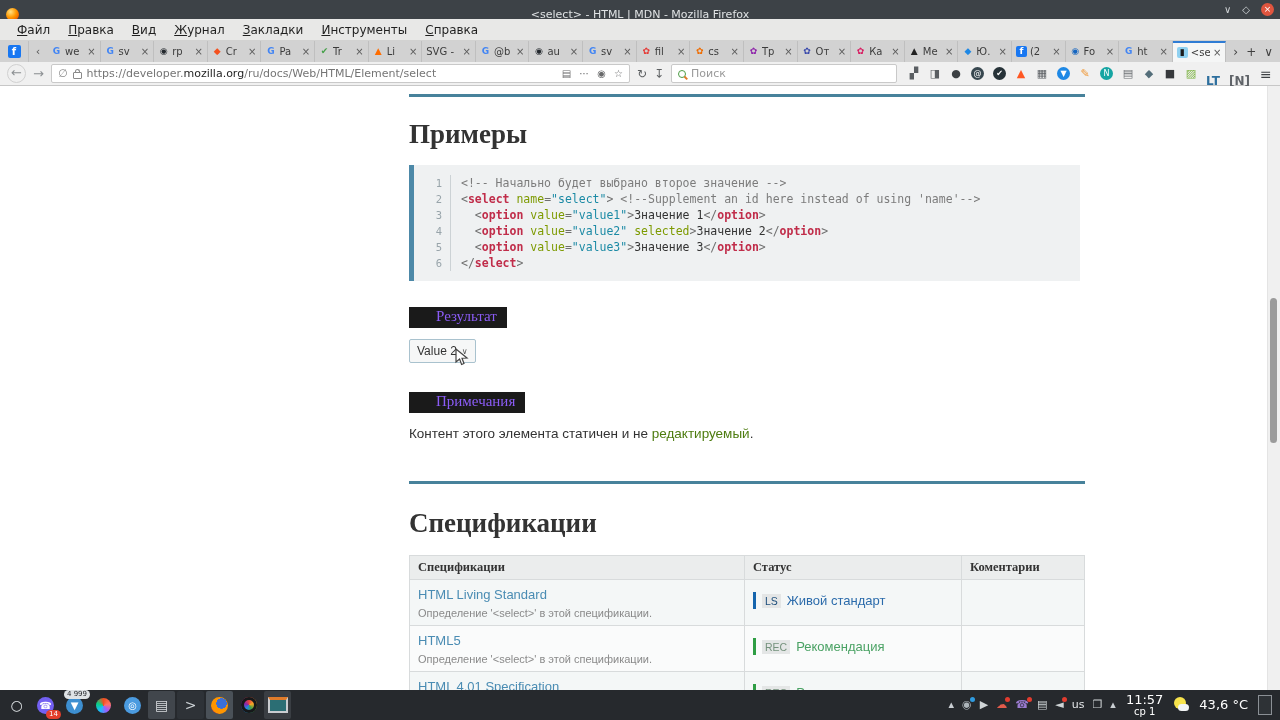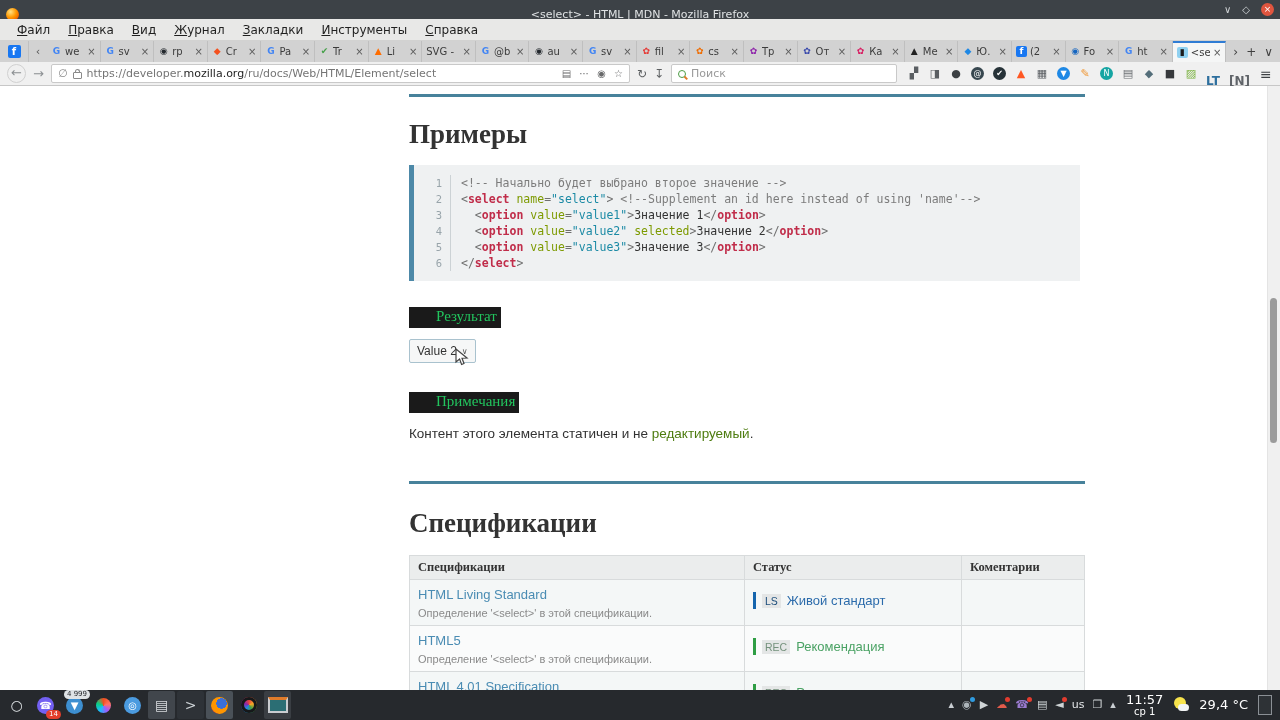--- a/index.html
+++ b/index.html
@@ -66,22 +66,22 @@
   .h2{position:absolute;left:0;font-family:"Liberation Serif",serif;font-size:27px;font-weight:bold;color:#333;}
   .codeblock{position:absolute;left:0;top:79px;width:671px;background:#eff1f2;border-left:5px solid #4d89a8;
              padding:10px 0;box-sizing:border-box;font-family:"DejaVu Sans Mono",monospace;font-size:11.5px;
              line-height:16px;color:#333;}
   .codeline{display:flex;}
   .codeline .ln{width:28px;flex:none;text-align:right;padding-right:8px;color:#98a4aa;
                 border-right:1px solid #ccd2d5;font-size:10.5px;}
   .codeline .code{padding-left:10px;white-space:pre;}
   .tk-c{color:#7c7c7c;} .tk-p{color:#6f6f6f;} .tk-t{color:#c02d4a;font-weight:bold;}
   .tk-a{color:#7d9a00;} .tk-v{color:#1b8aa5;} .tk-x{color:#333;}
-  .sample-header{position:absolute;left:0;background:#1a1a1a;color:#22c55e;font-family:"Liberation Serif",serif;
-                 font-size:15px;padding:1px 4px 3px 27px;}
+  .sample-header{position:absolute;left:0;background:#1a1a1a;color:#8b5cf6;font-family:"Liberation Serif",serif;
+                 font-size:15px;padding:1px 10px 3px 27px;}
   .select-widget{position:absolute;left:0;top:253px;display:inline-flex;align-items:center;gap:5px;
                  background:#f6f7f7;border:1px solid #a9c2ce;border-radius:2px;padding:4px 7px;
                  font-size:12px;color:#333;}
   .select-widget .chev{font-size:8px;color:#555;}
   .notes-p{position:absolute;left:0;top:340px;font-size:13.5px;color:#333;}
   .notes-p a{color:#4d7c0f;text-decoration:none;}
   .spec-table{position:absolute;left:0;top:469px;width:676px;font-size:13px;}
   .tr{display:flex;}
   .td,.th{box-sizing:border-box;border:1px solid #d8dbdc;border-top:none;padding:4px 8px;}
   .th{border-top:1px solid #d8dbdc;background:#ebeded;font-family:"Liberation Serif",serif;
@@ -469,21 +469,21 @@
           <span class="tray-ic" style="color: rgb(201, 206, 210);">▴</span>
         </span>
       <span class="clock">
         <div class="time">11:57</div>
         <div class="date">ср 1</div>
       </span>
       <span class="weather">
         <span class="sun"></span>
         <span class="cloudlet"></span>
       </span>
-      <span class="temp">29,4 °C</span>
+      <span class="temp">43,6 °C</span>
       <span class="show-desktop"></span>
     </span>
   </div>
 
   <svg class="cursor" width="17" height="19">
     <polygon points="1,1 1,14 4.6,11 6.6,16.5 9,15.5 7,10.2 12,10" fill="#ffffff" stroke="#444" stroke-width="1.2"></polygon>
   </svg>
 
 </div>
 

